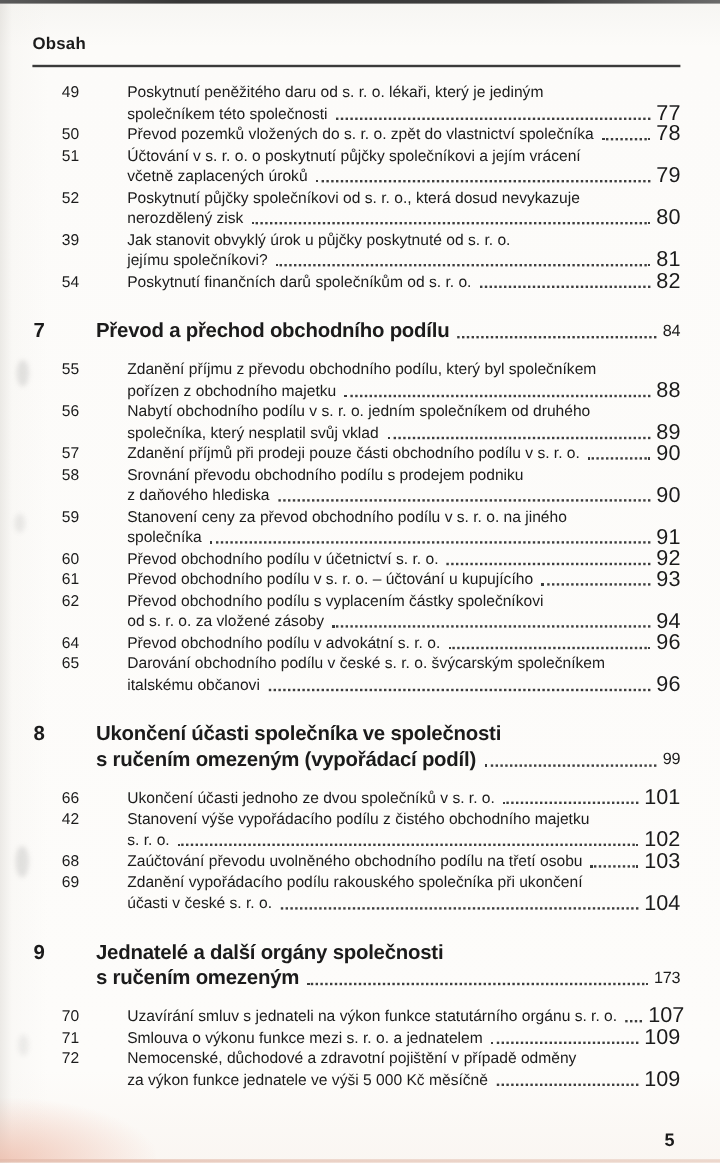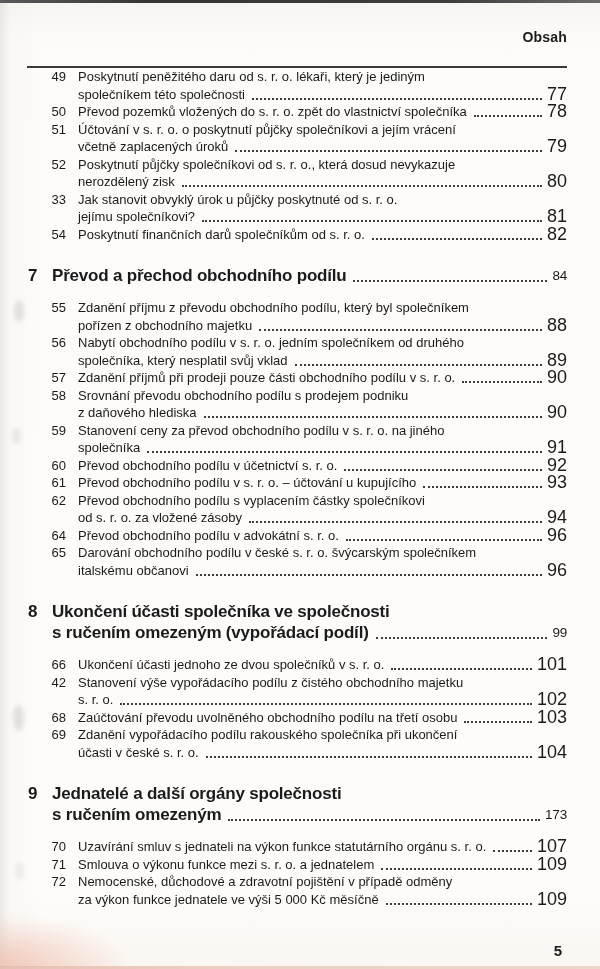--- a/index.html
+++ b/index.html
@@ -33,30 +33,30 @@
     border-radius: 50%; filter: blur(2px); pointer-events: none;
   }
   .smudge.s1 { left: 14px; top: 300px; width: 10px; height: 22px; }
   .smudge.s2 { left: 12px; top: 428px; width: 9px;  height: 16px; opacity: .7; }
   .smudge.s3 { left: 13px; top: 705px; width: 11px; height: 26px; }
   .smudge.s4 { left: 15px; top: 862px; width: 9px;  height: 18px; opacity: .6; }
 
   .header {
     position: absolute; top: 28px; left: 27px; right: 33px;
     border-bottom: 2px solid #3a3a3a;
-    padding-bottom: 20px;
-    text-align: right;
+    padding-bottom: 8px;
+    text-align: left;
   }
   .header-title { font-weight: bold; font-size: 14px; letter-spacing: 0.2px; }
 
   .content {
     position: absolute; top: 68px; left: 28px; right: 33px;
   }
 
-  .entry { display: flex; align-items: flex-start; }
+  .entry { display: flex; align-items: flex-start; gap: 28px; }
   .entry .body { flex: 1 1 auto; min-width: 0; }
   .entry .line { display: flex; align-items: center; }
   .entry .txt { white-space: nowrap; }
 
   .item { font-size: 13px; }
   .item .line { line-height: 17.5px; }
   .item .num {
     flex: 0 0 50px; width: 50px; box-sizing: border-box;
     padding-right: 12px; text-align: right; line-height: 17.5px;
   }
@@ -133,21 +133,21 @@
           <span class="txt">Poskytnutí půjčky společníkovi od s. r. o., která dosud nevykazuje</span>
         </div>
         <div class="line">
           <span class="txt">nerozdělený zisk</span>
           <span class="leader"></span>
           <span class="pg">80</span>
         </div>
       </div>
     </div>
     <div class="entry item">
-      <span class="num">33</span>
+      <span class="num">39</span>
       <div class="body">
         <div class="line">
           <span class="txt">Jak stanovit obvyklý úrok u půjčky poskytnuté od s. r. o.</span>
         </div>
         <div class="line">
           <span class="txt">jejímu společníkovi?</span>
           <span class="leader"></span>
           <span class="pg">81</span>
         </div>
       </div>

